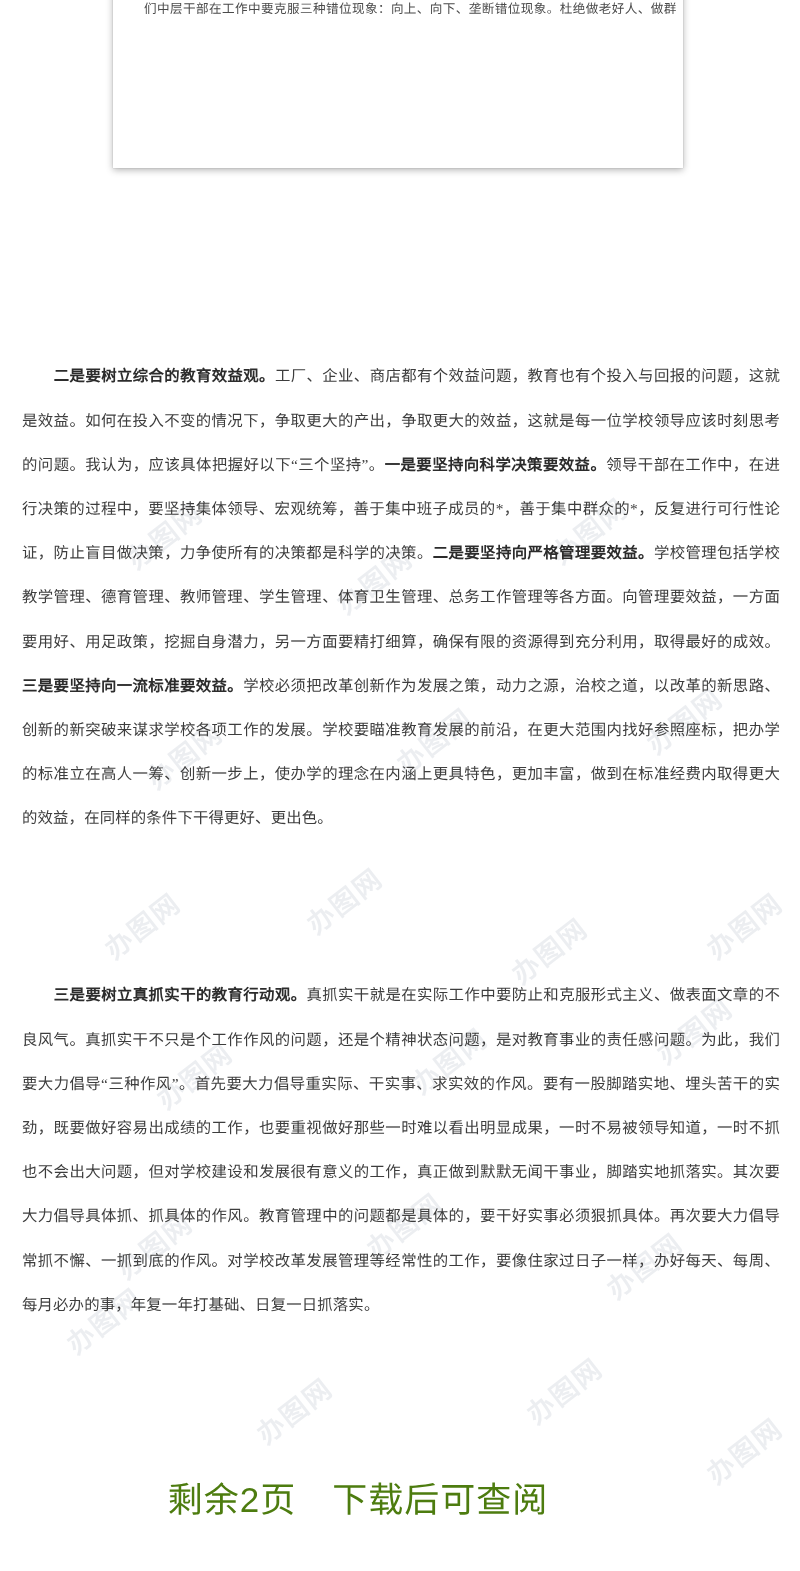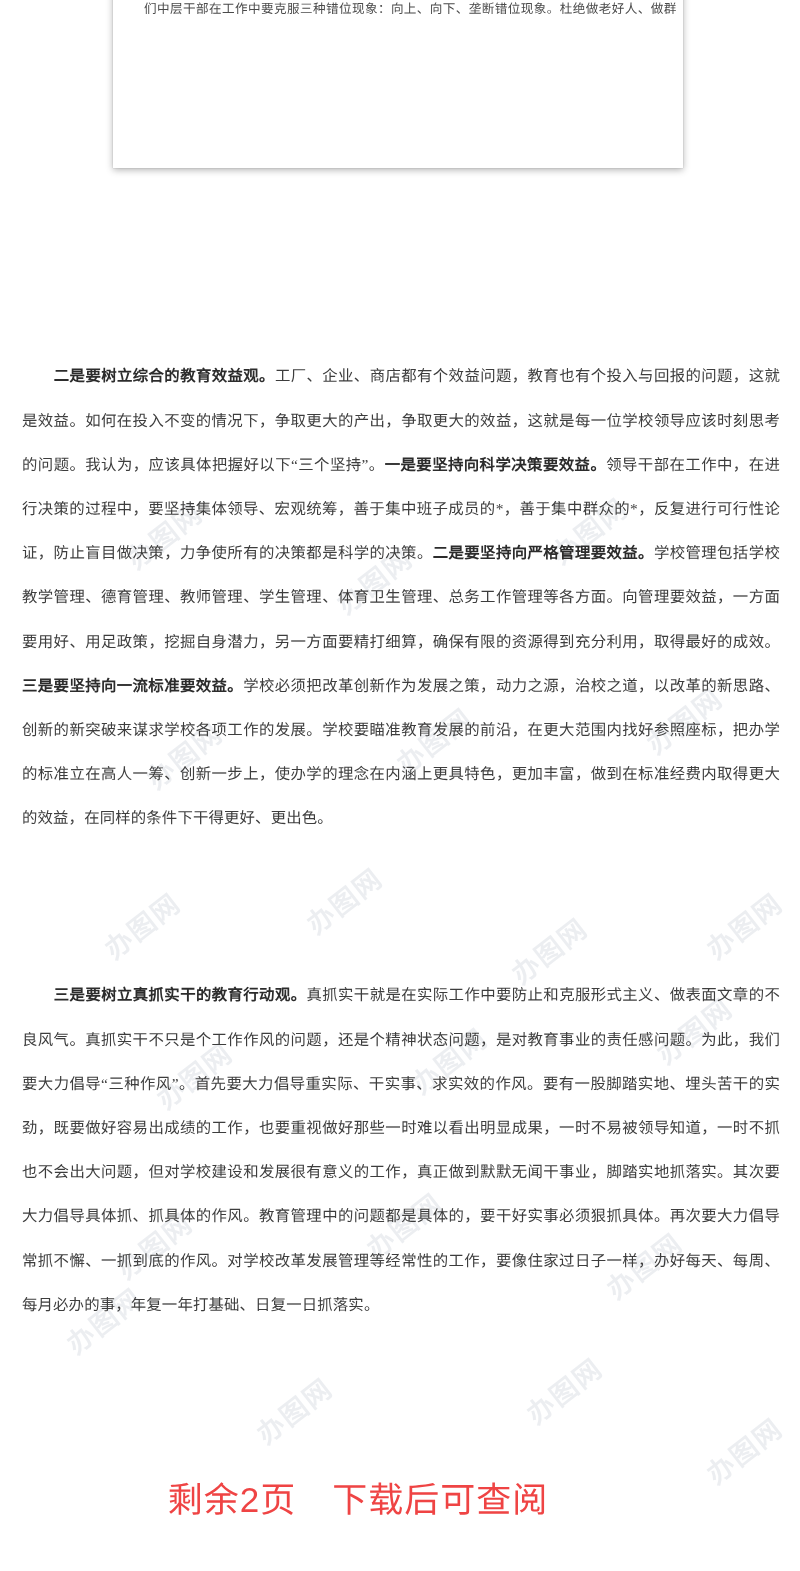--- a/index.html
+++ b/index.html
@@ -101,21 +101,21 @@
   
   .footer-note {
     position: absolute;
     left: 0;
     top: 1471px;
     width: 716px;
     text-align: center;
     font-family: "Liberation Sans", "DejaVu Sans", sans-serif;
     font-size: 35px;
     letter-spacing: 1px;
-    color: #ef4444;
+    color: #4d7c0f;
     z-index: 4;
     white-space: pre;
   }
 </style>
 </head>
 <body>
 
 <div class="page-card-top">
   <div class="card-inner">
     <div class="card-line">们中层干部在工作中要克服三种错位现象：向上、向下、垄断错位现象。杜绝做老好人、做群</div>

